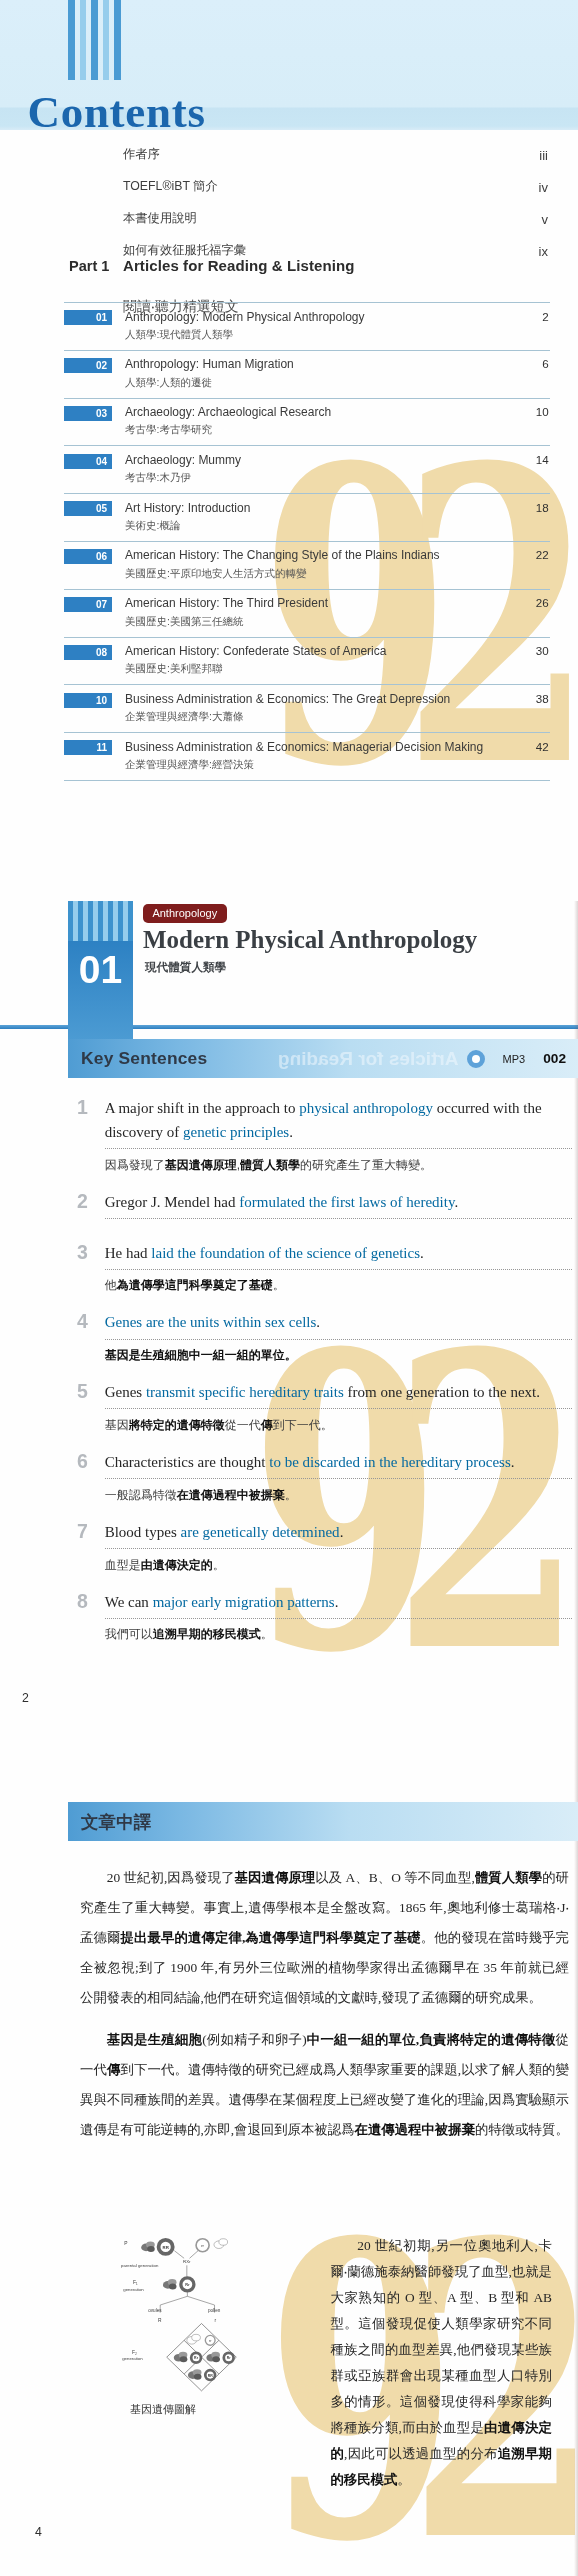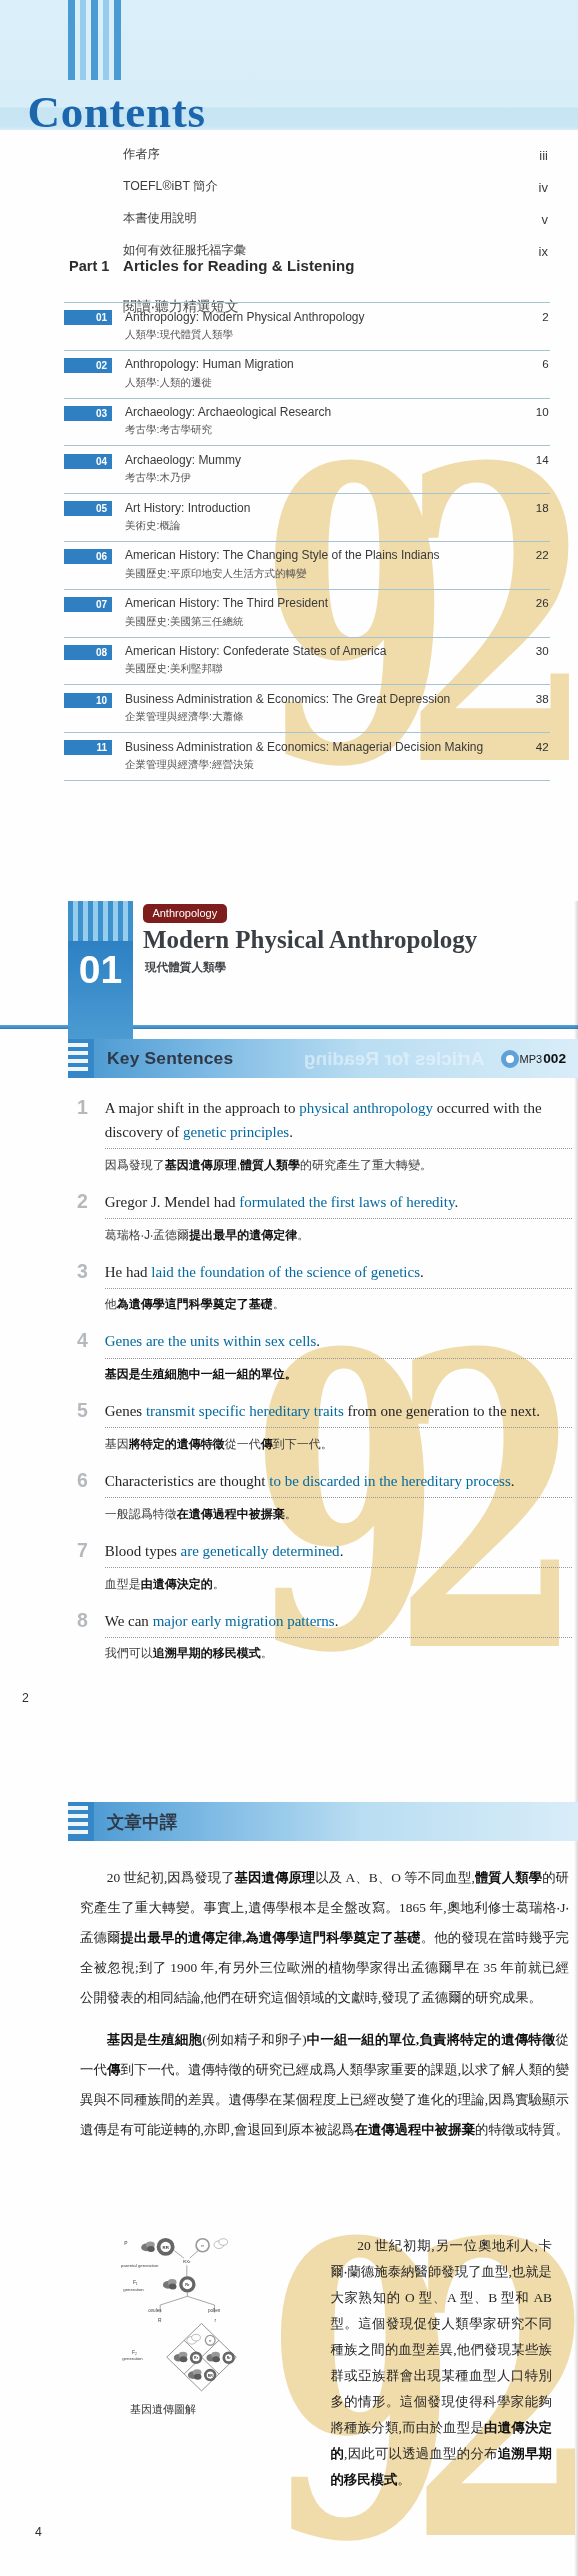--- a/index.html
+++ b/index.html
@@ -49,32 +49,32 @@
   .banner-stripes{height:40px;background:repeating-linear-gradient(90deg,#3d92cd 0 5px,#96cdec 5px 10px);}
   .banner-num{height:106px;background:linear-gradient(180deg,#2d81c3,#4e9dd4);color:#fff;
     font-weight:bold;font-size:39px;text-align:center;padding-top:7.2px;box-sizing:border-box;}
   .blue-rule{left:0;top:1025px;width:579px;height:3.6px;background:linear-gradient(180deg,#5da4d8,#2e7fc0);}
   .pill{left:143px;top:904px;height:19px;line-height:19px;padding:0 9.4px;background:#7f1d1d;
     border-radius:5px;color:#fff;font-weight:normal;font-size:11px;z-index:1;}
   .ch-title{left:143px;top:926px;font-family:"Liberation Serif",serif;font-weight:bold;
     font-size:25px;color:#3a3f44;z-index:1;}
   .ch-sub{left:145px;top:960px;font-weight:bold;font-size:11.6px;color:#404448;z-index:1;}
 
-  .sec-bar{left:68px;width:511px;height:39px;display:flex;z-index:1;}
+  .sec-bar{left:68px;width:511px;height:39px;display:flex;z-index:1;flex-direction:column;}
   .key-bar{top:1039px;}
   .trans-bar{top:1802px;border-radius:15px;}
   .stripes-icon{width:26px;position:relative;background:#3687c7;}
   .stripes-icon::before{content:"";position:absolute;left:0;top:4.3px;right:6.5px;bottom:4.3px;
     background:repeating-linear-gradient(180deg,#eef6fc 0 3.6px,rgba(0,0,0,0) 3.6px 8px);}
   .bar-body{flex:1;position:relative;display:flex;align-items:center;padding:0 13px;
     background:linear-gradient(90deg,#4f9cd3,#7ab8e3 22%,#b9ddf2 55%,#d9edf8 100%);}
   .bar-title{font-size:17.4px;font-weight:bold;color:#2f3947;letter-spacing:0.2px;}
   .ghost{position:absolute;left:210px;top:8.7px;transform:scaleX(-1);font-size:19px;
     font-weight:bold;color:rgba(240,248,253,.55);}
-  .mp3{margin-left:auto;display:flex;align-items:center;gap:1px;}
+  .mp3{margin-left:auto;display:flex;align-items:center;gap:18px;}
   .donut{width:18px;height:18px;border-radius:50%;border:5.8px solid #5ea2d9;background:#fff;box-sizing:border-box;}
   .mp3-label{font-size:11px;color:#222;}
   .mp3-num{font-size:13.7px;font-weight:bold;color:#101010;}
 
   .sentences{left:77px;top:1096px;width:495px;z-index:1;}
   .sent{display:flex;gap:8.7px;margin-bottom:15px;}
   .sent-num{flex:none;width:19px;font-size:19.5px;font-weight:bold;color:#b5b9be;line-height:22.4px;}
   .sent-body{flex:1;}
   .sent-en{font-family:"Liberation Serif",serif;font-size:15px;line-height:24px;color:#262626;}
   .sent-en .hl{color:#0369a1;}
@@ -255,21 +255,20 @@
             <div class="sent-dots"></div>
             <div class="sent-zh"><span>因爲發現了</span><span class="b">基因遺傳原理</span><span>,</span><span class="b">體質人類學</span><span>的研究產生了重大轉變。</span></div>
           </div>
         </div>
 
         <div class="sent">
           <div class="sent-num">2</div>
           <div class="sent-body">
             <div class="sent-en"><span>Gregor J. Mendel had </span><span class="hl">formulated the first laws of heredity</span><span>.</span></div>
             <div class="sent-dots"></div>
-            <div class="sent-zh"><span>葛瑞格‧J‧孟德爾</span><span class="b">提出最早的遺傳定律</span><span>。</span></div>
           </div>
         </div>
 
         <div class="sent">
           <div class="sent-num">3</div>
           <div class="sent-body">
             <div class="sent-en"><span>He had </span><span class="hl">laid the foundation of the science of genetics</span><span>.</span></div>
             <div class="sent-dots"></div>
             <div class="sent-zh"><span>他</span><span class="b">為遺傳學這門科學奠定了基礎</span><span>。</span></div>
           </div>

